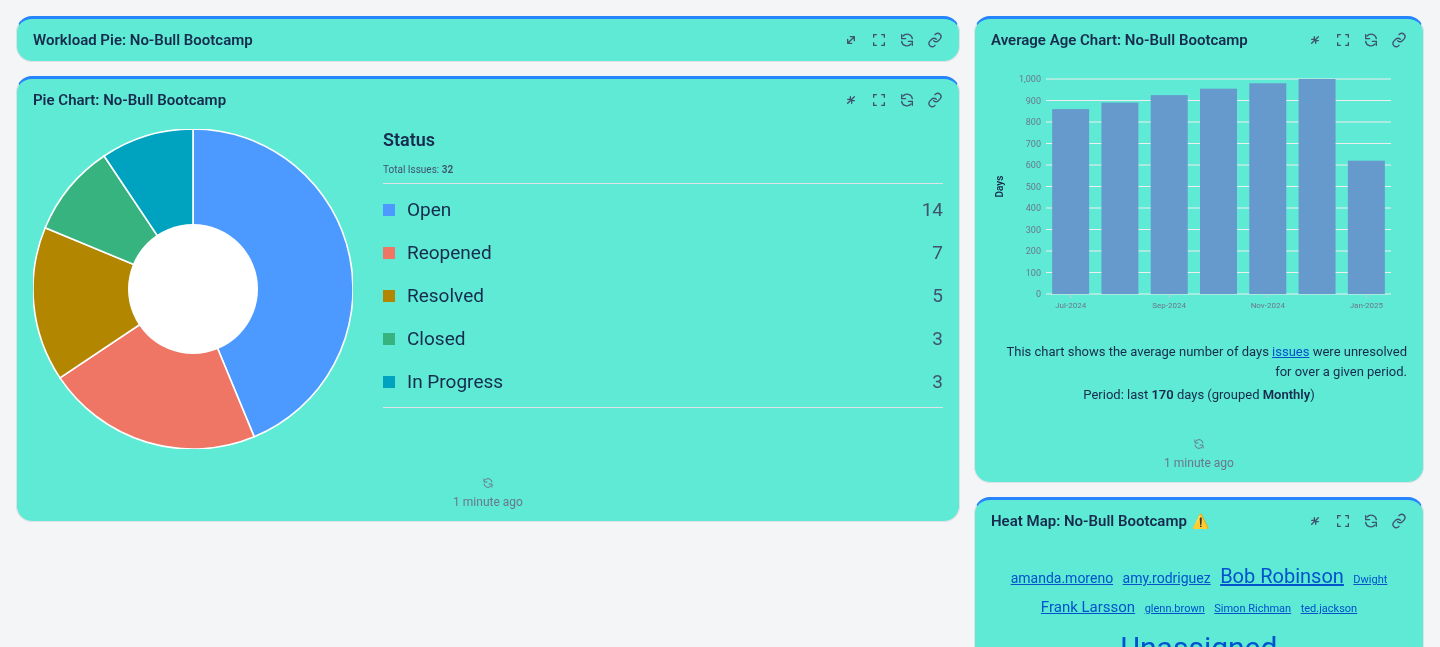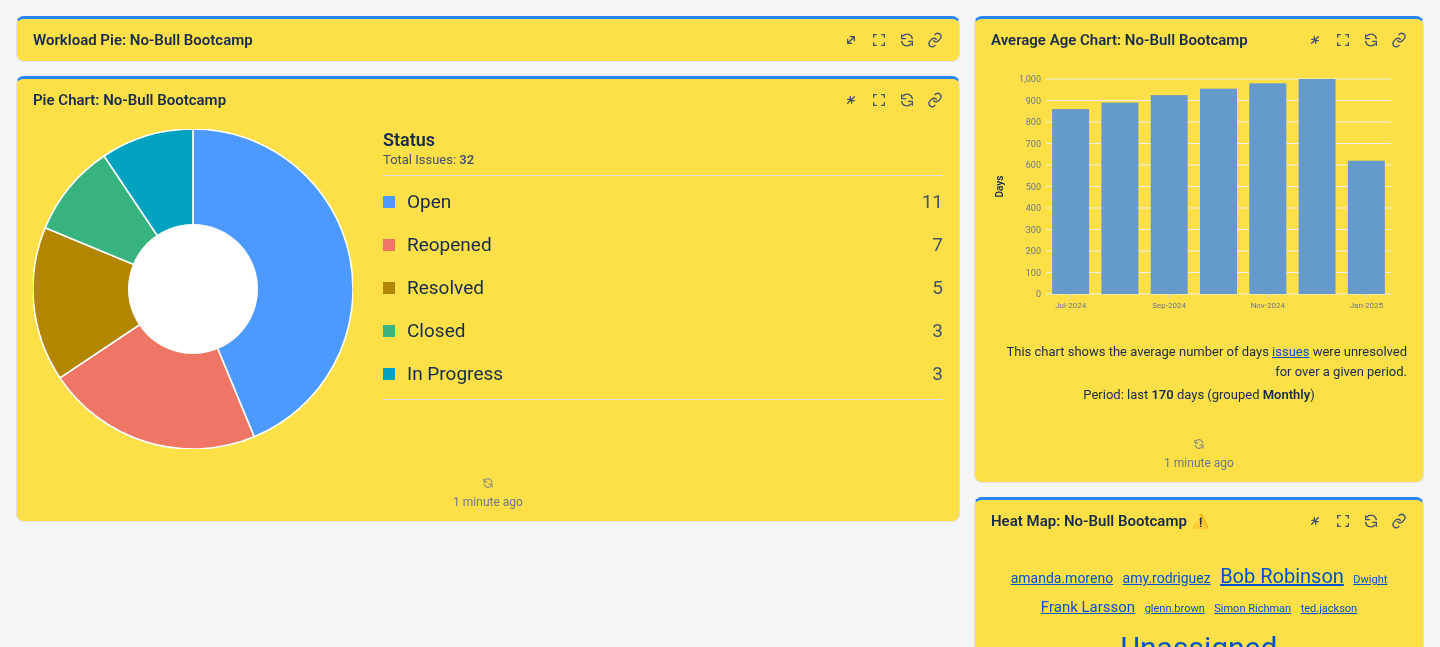--- a/index.html
+++ b/index.html
@@ -1,36 +1,36 @@
 <!DOCTYPE html>
 <html><head>
 <meta charset="utf-8">
 <style>
 * { box-sizing: border-box; margin: 0; padding: 0; }
 body { font-family: -apple-system, BlinkMacSystemFont, "Segoe UI", Roboto, sans-serif; background: #f4f5f7; padding: 16px; color: #172b4d; font-size: 14px; }
 .dashboard { display: flex; gap: 14px; }
 .left-col { flex: 1; display: flex; flex-direction: column; gap: 14px; }
 .right-col { width: 450px; display: flex; flex-direction: column; gap: 14px; }
-.panel { background: #fde047; border: 1px solid #dfe1e6; border-top: 3px solid #2684ff; border-radius: 8px; }
+.panel { background: #5eead4; border: 1px solid #dfe1e6; border-top: 3px solid #2684ff; border-radius: 16px; }
 .panel-header { display: flex; align-items: center; justify-content: space-between; padding: 12px 16px; }
 .panel-title { font-weight: 600; font-size: 15px; color: #172b4d; display: flex; align-items: center; gap: 6px; }
 .panel-actions { display: flex; gap: 12px; }
 .panel-actions svg { width: 16px; height: 16px; cursor: pointer; stroke: #42526e; }
 .panel-body { padding: 8px 16px 16px; }
 .panel-footer { display: flex; align-items: center; gap: 6px; padding: 12px 16px; color: #6b778c; font-size: 12px; flex-direction: column; }
 .panel-footer svg { width: 12px; height: 12px; stroke: #6b778c; }
 
 .pie-wrap { display: flex; gap: 30px; align-items: flex-start; }
 .donut-container { width: 320px; height: 320px; position: relative; }
 .donut-container svg { width: 100%; height: 100%; transform: rotate(-90deg); }
 .donut-hole { position: absolute; top: 50%; left: 50%; width: 130px; height: 130px; background: #fff; border-radius: 50%; transform: translate(-50%, -50%); }
 
 .legend { flex: 1; padding-top: 0; }
-.legend-title { font-size: 18px; font-weight: 600; color: #172b4d; margin-bottom: 2px; }
-.legend-subtitle { font-size: 13px; color: #42526e; margin-bottom: 8px; }
+.legend-title { font-size: 18px; font-weight: 600; color: #172b4d; margin-bottom: 14px; }
+.legend-subtitle { font-size: 10px; color: #42526e; margin-bottom: 8px; }
 .legend-subtitle b { font-weight: 600; }
 .legend hr { border: none; border-top: 1px solid #dfe1e6; margin-bottom: 4px; }
 .legend-item { display: flex; align-items: center; padding: 10px 0; font-size: 19px; }
 .swatch { width: 12px; height: 12px; margin-right: 12px; }
 .legend-label { flex: 1; }
 .legend-value { color: #42526e; }
 .legend-bottom-hr { border: none; border-top: 1px solid #dfe1e6; margin-top: 4px; }
 
 .bar-chart { width: 410px; height: 260px; margin: 0 auto; }
 .bar-desc { text-align: right; font-size: 13px; color: #172b4d; margin: 10px 0 6px; line-height: 1.5; }
@@ -104,21 +104,21 @@
           <div class="legend">
             <div class="legend-title">Status</div>
             <div class="legend-subtitle">
               <span>Total Issues:</span> <b>32</b>
             </div>
             <hr>
             <div id="legend-items">
                 <div class="legend-item">
                   <span class="swatch" style="background: rgb(76, 154, 255);"></span>
                   <span class="legend-label">Open</span>
-                  <span class="legend-value">11</span>
+                  <span class="legend-value">14</span>
                 </div>
                 <div class="legend-item">
                   <span class="swatch" style="background: rgb(239, 117, 100);"></span>
                   <span class="legend-label">Reopened</span>
                   <span class="legend-value">7</span>
                 </div>
                 <div class="legend-item">
                   <span class="swatch" style="background: rgb(179, 134, 0);"></span>
                   <span class="legend-label">Resolved</span>
                   <span class="legend-value">5</span>

